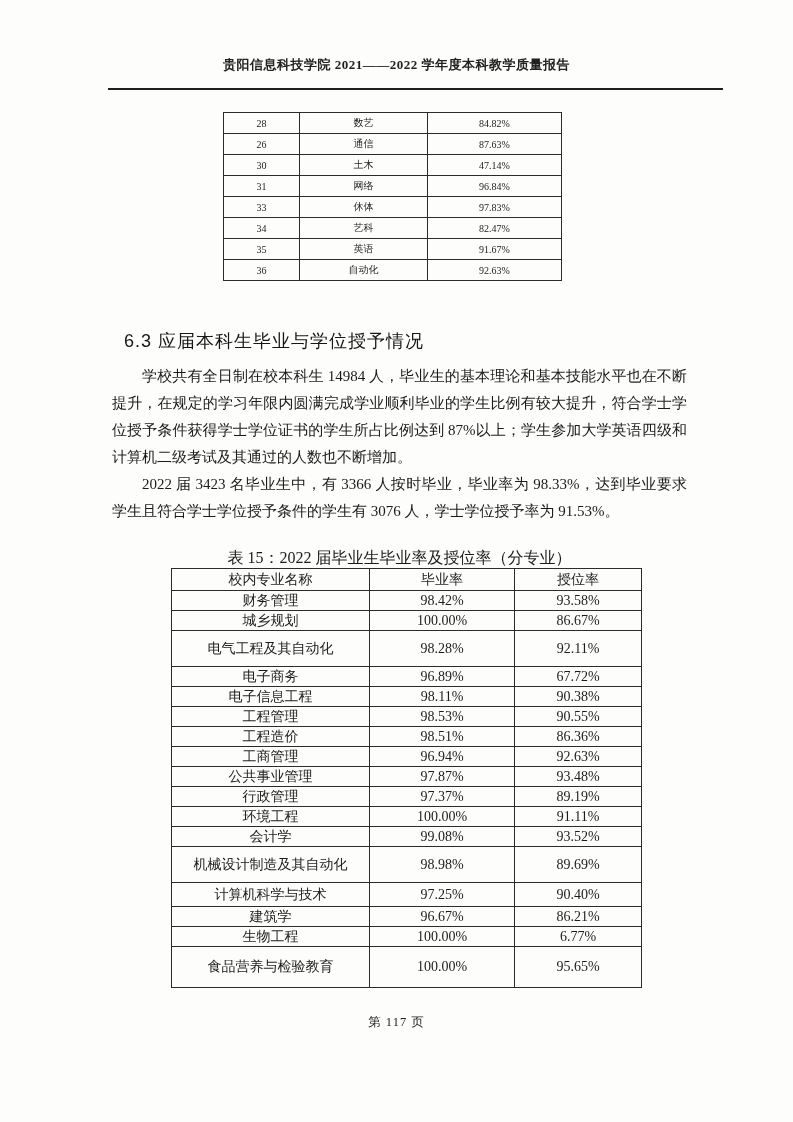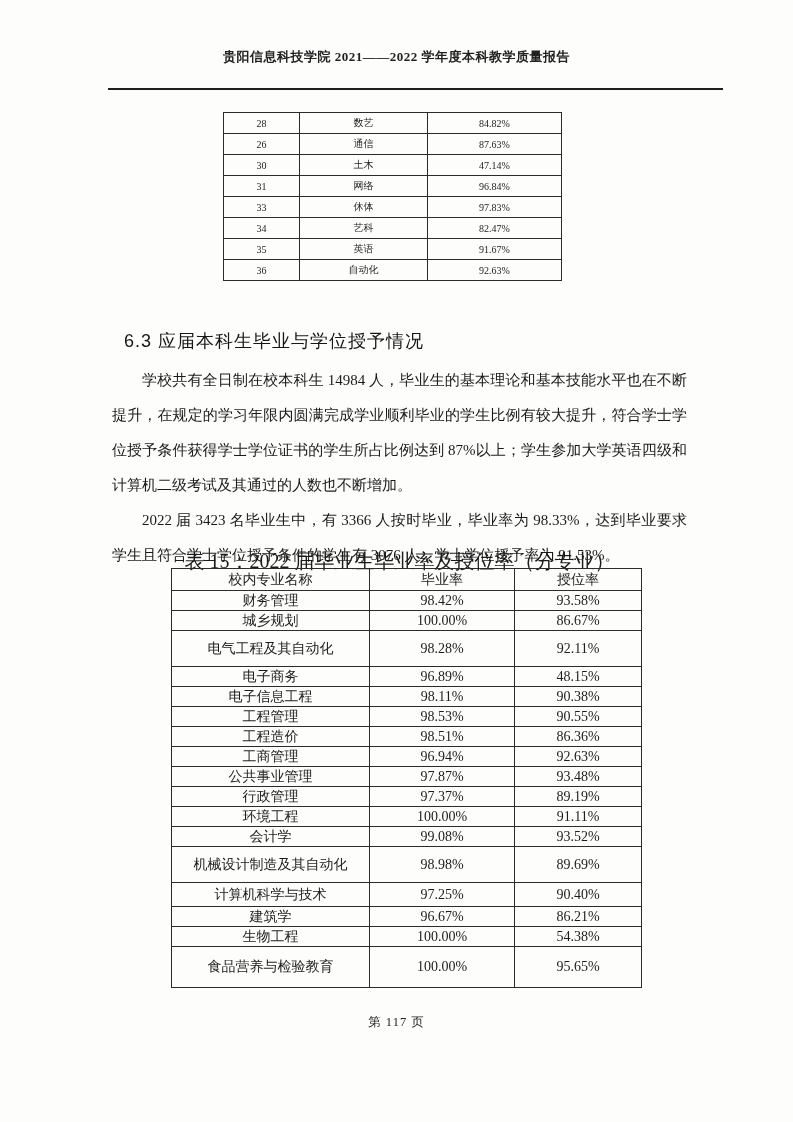--- a/index.html
+++ b/index.html
@@ -7,21 +7,21 @@
     position:relative;
     width:793px;height:1122px;
     margin:0 auto;
     background:#fdfdfc;
     color:#1c1c1c;
     font-family:"Liberation Serif","DejaVu Serif",serif;
     overflow:hidden;
   }
   
   .running-header{
-    position:absolute;left:0;top:48px;width:100%;
+    position:absolute;left:0;top:56px;width:100%;
     text-align:center;
     font-size:13px;font-weight:bold;
     letter-spacing:.5px;
     color:#222;
   }
   .header-rule{
     position:absolute;left:108px;top:88px;width:615px;height:2px;
     background:#1f1f1f;
   }
   
@@ -46,29 +46,29 @@
     font-family:"Liberation Sans","DejaVu Sans",sans-serif;
     font-size:18px;font-weight:normal;color:#161616;
     letter-spacing:1px;
   }
   
   .body-text{
     position:absolute;left:112px;top:363px;width:575px;
   }
   .body-text p{
     margin:0;
-    font-size:15px;line-height:35px;
+    font-size:15px;line-height:27px;
     text-align:justify;text-justify:inter-ideograph;
     text-indent:2em;
     color:#1a1a1a;
   }
   
   .table15-caption{
     position:absolute;left:112px;top:548px;width:575px;
-    text-align:center;font-size:20px;color:#1a1a1a;
+    text-align:center;font-size:16px;color:#1a1a1a;
   }
   
   .table15{
     position:absolute;left:171px;top:568px;width:470px;
     font-size:14px;
   }
   .table15 thead tr{height:22px;}
   
   .page-footer{
     position:absolute;left:0;top:1014px;width:100%;
@@ -168,21 +168,21 @@
           <td>86.67%</td>
         </tr>
         <tr style="height: 36px;">
           <td>电气工程及其自动化</td>
           <td>98.28%</td>
           <td>92.11%</td>
         </tr>
         <tr style="height: 20px;">
           <td>电子商务</td>
           <td>96.89%</td>
-          <td>48.15%</td>
+          <td>67.72%</td>
         </tr>
         <tr style="height: 20px;">
           <td>电子信息工程</td>
           <td>98.11%</td>
           <td>90.38%</td>
         </tr>
         <tr style="height: 20px;">
           <td>工程管理</td>
           <td>98.53%</td>
           <td>90.55%</td>
@@ -228,21 +228,21 @@
           <td>90.40%</td>
         </tr>
         <tr style="height: 20px;">
           <td>建筑学</td>
           <td>96.67%</td>
           <td>86.21%</td>
         </tr>
         <tr style="height: 20px;">
           <td>生物工程</td>
           <td>100.00%</td>
-          <td>54.38%</td>
+          <td>6.77%</td>
         </tr>
         <tr style="height: 41px;">
           <td>食品营养与检验教育</td>
           <td>100.00%</td>
           <td>95.65%</td>
         </tr>
       </tbody>
   </table>
 
   <div class="page-footer">

